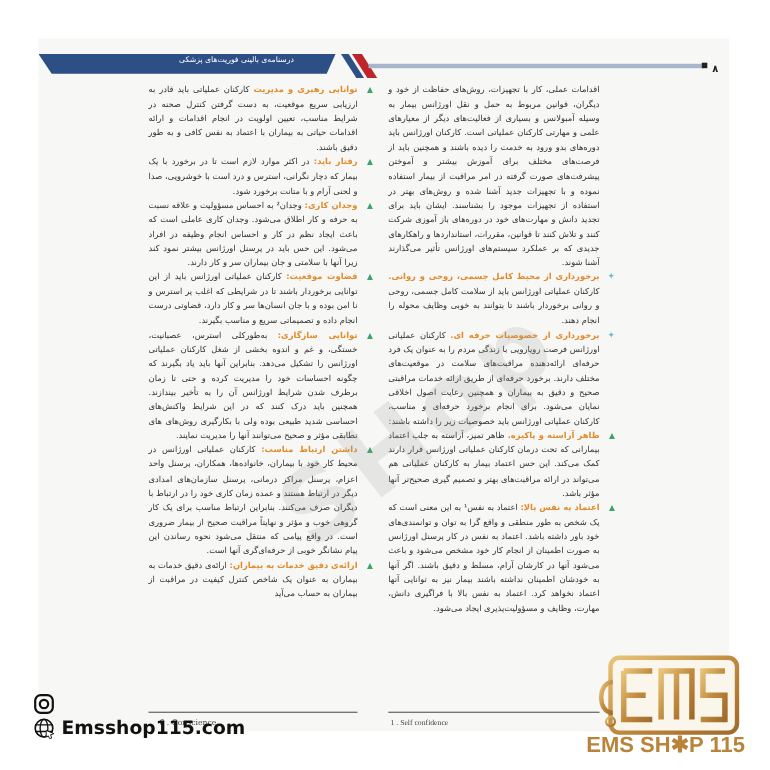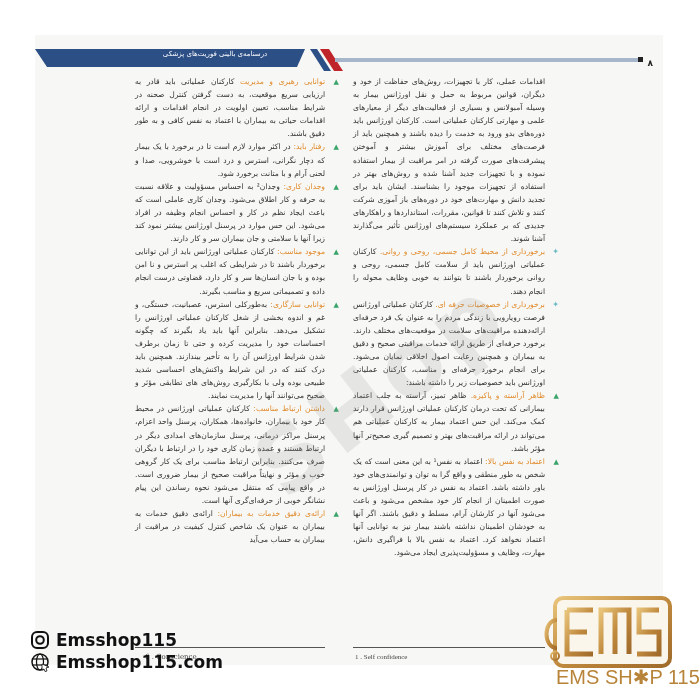--- a/index.html
+++ b/index.html
@@ -12,29 +12,29 @@
                   font-size:7px; direction:rtl; }
   .page-num { position:absolute; right:10px; top:11px; font-size:9px; font-weight:bold; color:#222; }
   .col { position:absolute; top:40px; direction:rtl; text-align:justify; font-size:7.6px; line-height:13.1px; color:#333; }
   .col-right { left:318px; width:192px; }
   .col-left { left:100px; width:190px; }
   .col p { margin:0; }
   .item { position:relative; margin:0; }
   .bullet { position:absolute; right:-14px; top:1px; font-size:7px; }
   .tri { color:#3aa56a; }
   .dia { color:#6bbac4; font-size:8px; top:0; }
-  .kw { color:#e08b2c; font-weight:normal; }
+  .kw { color:#e08b2c; font-weight:bold; }
   .fn-line { position:absolute; height:1px; background:#555; top:612px; }
   .fn { position:absolute; top:618px; font-size:7px; color:#444; font-family:"DejaVu Serif", serif; }
   .watermark { position:absolute; left:200px; top:300px; font-size:90px; font-weight:bold; color:rgba(150,150,150,0.18);
                transform:rotate(-38deg); letter-spacing:6px; pointer-events:none; }
   .social { position:absolute; left:30px; font-size:17px; font-weight:bold; color:#111; display:flex; align-items:center; gap:6px;
             font-family:"DejaVu Sans", sans-serif; }
   .logo { position:absolute; left:535px; top:590px; width:150px; height:100px; }
-  .logo-text { position:absolute; left:556px; top:665px; font-size:20px; font-weight:normal; color:#b8843a; letter-spacing:0px;
+  .logo-text { position:absolute; left:533px; top:665px; font-size:20px; font-weight:bold; color:#b8843a; letter-spacing:0px;
                font-family:"Liberation Sans", sans-serif; }
 </style>
 </head>
 <body>
 
 <div class="page">
   <div class="header">
     <svg width="628" height="24">
       <polygon points="0,2 270,2 262,20 12,20" fill="#2c4f86"></polygon>
       <polygon points="275,2 282,2 296,24 289,24" fill="#2c4f86"></polygon>
@@ -70,25 +70,25 @@
     <div class="item">
       <span class="bullet tri">▲</span>
       <span class="kw">توانایی رهبری و مدیریت</span><span> کارکنان عملیاتی باید قادر به ارزیابی سریع موقعیت، به دست گرفتن کنترل صحنه در شرایط مناسب، تعیین اولویت در انجام اقدامات و ارائه اقدامات حیاتی به بیماران با اعتماد به نفس کافی و به طور دقیق باشند.</span>
     </div>
     <div class="item">
       <span class="bullet tri">▲</span>
       <span class="kw">رفتار باید:</span><span> در اکثر موارد لازم است تا در برخورد با یک بیمار که دچار نگرانی، استرس و درد است با خوشرویی، صدا و لحنی آرام و با متانت برخورد شود.</span>
     </div>
     <div class="item">
       <span class="bullet tri">▲</span>
-      <span class="kw">وجدان کاری:</span><span> وجدان² به احساس مسؤولیت و علاقه نسبت به حرفه و کار اطلاق می‌شود. وجدان کاری عاملی است که باعث ایجاد نظم در کار و احساس انجام وظیفه در افراد می‌شود. این حس موارد در پرسنل اورژانس بیشتر نمود کند زیرا آنها با سلامتی و جان بیماران سر و کار دارند.</span>
+      <span class="kw">وجدان کاری:</span><span> وجدان² به احساس مسؤولیت و علاقه نسبت به حرفه و کار اطلاق می‌شود. وجدان کاری عاملی است که باعث ایجاد نظم در کار و احساس انجام وظیفه در افراد می‌شود. این حس باید در پرسنل اورژانس بیشتر نمود کند زیرا آنها با سلامتی و جان بیماران سر و کار دارند.</span>
     </div>
     <div class="item">
       <span class="bullet tri">▲</span>
-      <span class="kw">موجود مناسب:</span><span> کارکنان عملیاتی اورژانس باید از این توانایی برخوردار باشند تا در شرایطی که اغلب پر استرس و نا امن بوده و با جان انسان‌ها سر و کار دارد، قضاوتی درست انجام داده و تصمیماتی سریع و مناسب بگیرند.</span>
+      <span class="kw">قضاوت موقعیت:</span><span> کارکنان عملیاتی اورژانس باید از این توانایی برخوردار باشند تا در شرایطی که اغلب پر استرس و نا امن بوده و با جان انسان‌ها سر و کار دارد، قضاوتی درست انجام داده و تصمیماتی سریع و مناسب بگیرند.</span>
     </div>
     <div class="item">
       <span class="bullet tri">▲</span>
       <span class="kw">توانایی سازگاری:</span><span> به‌طورکلی استرس، عصبانیت، خستگی، و غم و اندوه بخشی از شغل کارکنان عملیاتی اورژانس را تشکیل می‌دهد. بنابراین آنها باید یاد بگیرند که چگونه احساسات خود را مدیریت کرده و حتی تا زمان برطرف شدن شرایط اورژانس آن را به تأخیر بیندازند. همچنین باید درک کنند که در این شرایط واکنش‌های احساسی شدید طبیعی بوده ولی با بکارگیری روش‌های های تطابقی مؤثر و صحیح می‌توانند آنها را مدیریت نمایند.</span>
     </div>
     <div class="item">
       <span class="bullet tri">▲</span>
       <span class="kw">داشتن ارتباط مناسب:</span><span> کارکنان عملیاتی اورژانس در محیط کار خود با بیماران، خانواده‌ها، همکاران، پرسنل واحد اعزام، پرسنل مراکز درمانی، پرسنل سازمان‌های امدادی دیگر در ارتباط هستند و عمده زمان کاری خود را در ارتباط با دیگران صرف می‌کنند. بنابراین ارتباط مناسب برای یک کار گروهی خوب و مؤثر و نهایتاً مراقبت صحیح از بیمار ضروری است. در واقع پیامی که منتقل می‌شود نحوه رساندن این پیام نشانگر خوبی از حرفه‌ای‌گری آنها است.</span>
     </div>
     <div class="item">
@@ -103,21 +103,20 @@
   <div class="fn" style="left:110px;">6 . Conscience</div>
 
   <div class="watermark">SHop</div>
 </div>
 
 <div class="social" style="top:630px;">
   <svg width="20" height="20" viewBox="0 0 20 20">
     <rect x="2" y="2" width="16" height="16" rx="5" fill="none" stroke="#111" stroke-width="2"></rect>
     <circle cx="10" cy="10" r="3.8" fill="none" stroke="#111" stroke-width="2"></circle>
   </svg>
-  <span>Emsshop115</span>
 </div>
 <div class="social" style="top:652px;">
   <svg width="20" height="20" viewBox="0 0 20 20">
     <circle cx="10" cy="10" r="8" fill="none" stroke="#111" stroke-width="1.5"></circle>
     <ellipse cx="10" cy="10" rx="3.5" ry="8" fill="none" stroke="#111" stroke-width="1.2"></ellipse>
     <line x1="2" y1="7" x2="18" y2="7" stroke="#111" stroke-width="1.2"></line>
     <line x1="2" y1="13" x2="18" y2="13" stroke="#111" stroke-width="1.2"></line>
     <polygon points="12,12 19,15 16,16 17,19 15,19.5 14,17 12,18" fill="#fff" stroke="#111" stroke-width="0.8"></polygon>
   </svg>
   <span>Emsshop115.com</span>

